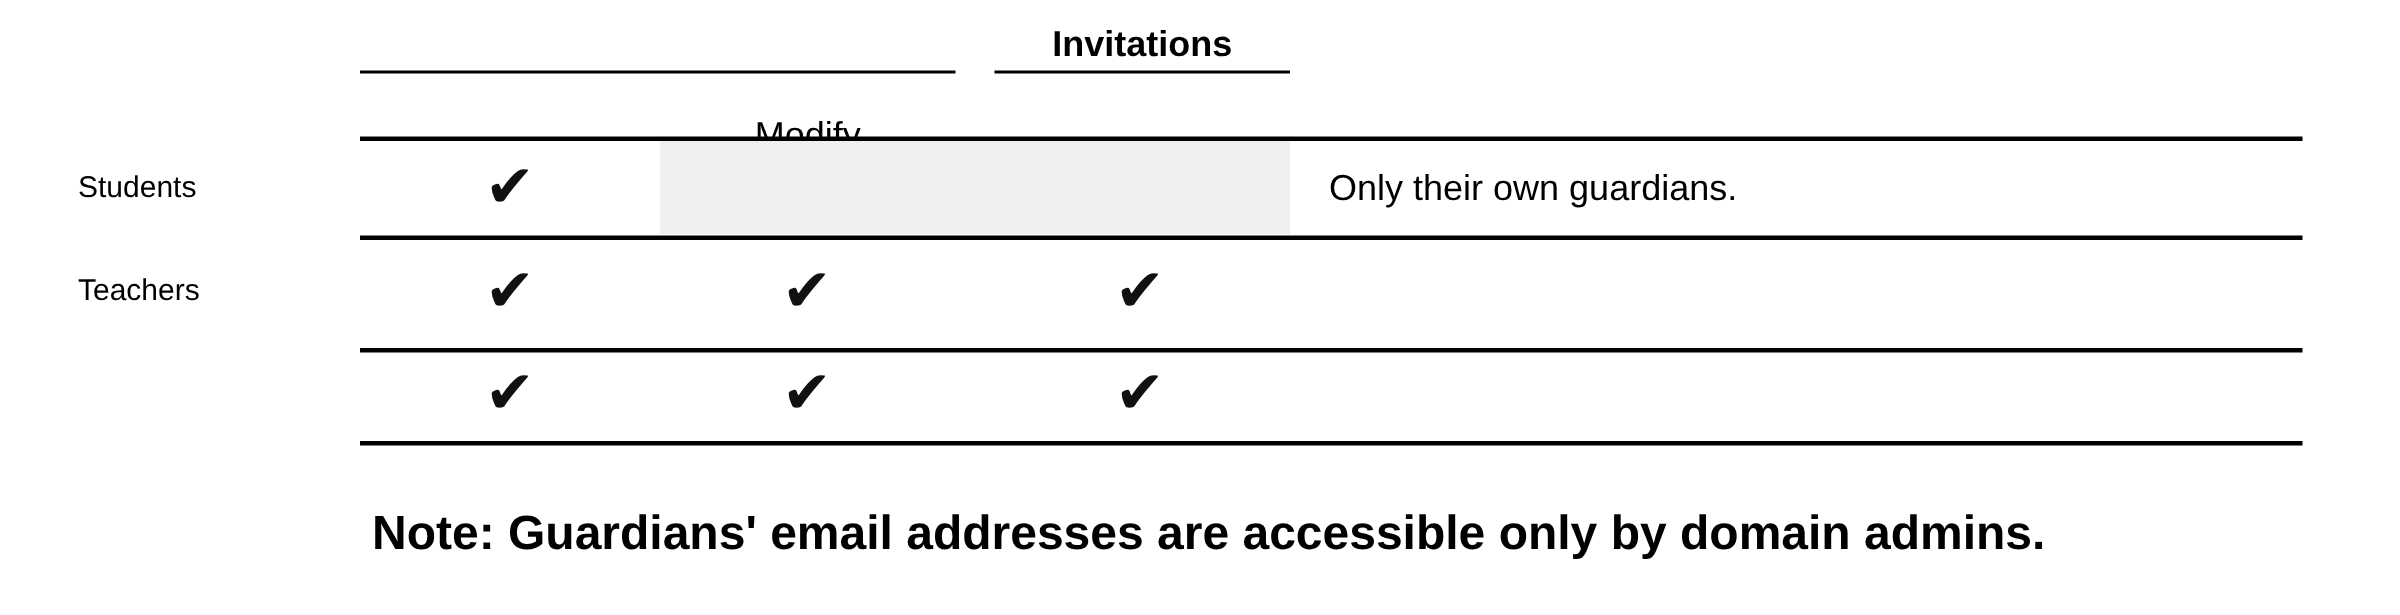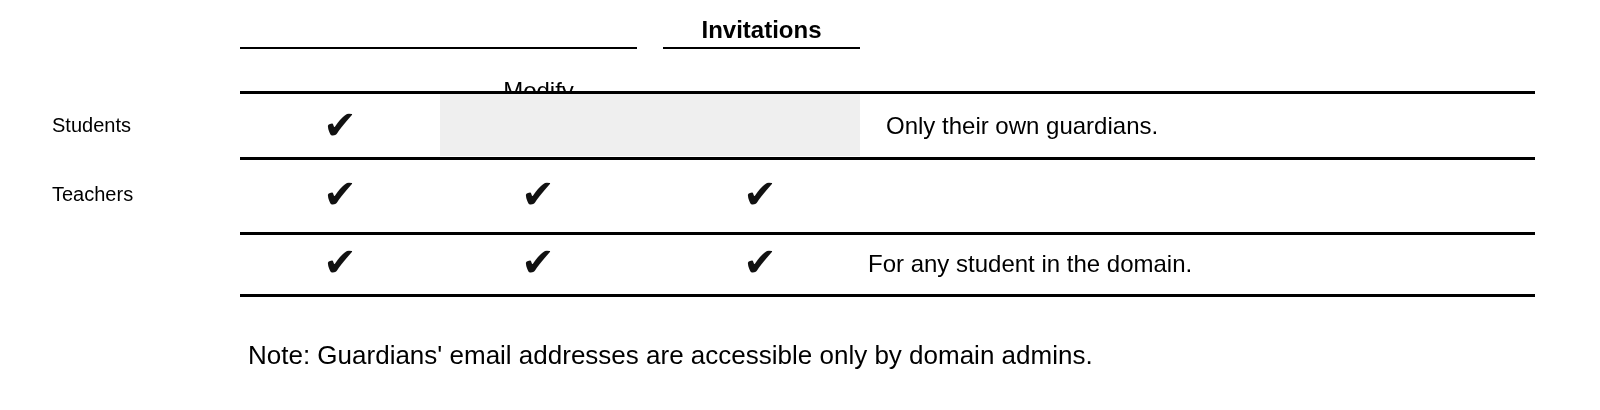--- a/index.html
+++ b/index.html
@@ -77,23 +77,24 @@
   .note {
     position: absolute;
     font-size: 24px;
     line-height: 31px;
     white-space: pre-line;
   }
 
   
   .footnote {
     position: absolute;
-    font-size: 26px;
+    font-size: 32px;
     line-height: 28px;
     white-space: nowrap;
+    font-weight: bold;
   }
 </style>
 </head>
 <body>
 
 <div class="sheet">
 
 
   <div class="grp-label" style="left:663px; top:16px; width:197px;font-weight:bold;">Invitations</div>
 
@@ -131,19 +132,18 @@
 
   <div class="rule" style="left:240px; top:232px; width:1295px;"></div>
 
 
   <div class="check" style="left:317px; top:242px;">✔</div>
 
   <div class="check" style="left:515px; top:242px;">✔</div>
 
   <div class="check" style="left:737px; top:242px;">✔</div>
 
-  <div class="note" style="left:868px; top:248px; width:660px;">For any student in the domain.</div>
 
   <div class="rule" style="left:240px; top:294px; width:1295px;"></div>
 
   <div class="footnote" style="left:248px; top:341px;">Note: Guardians' email addresses are accessible only by domain admins.</div>
 
 </div>
 
 </body></html>

